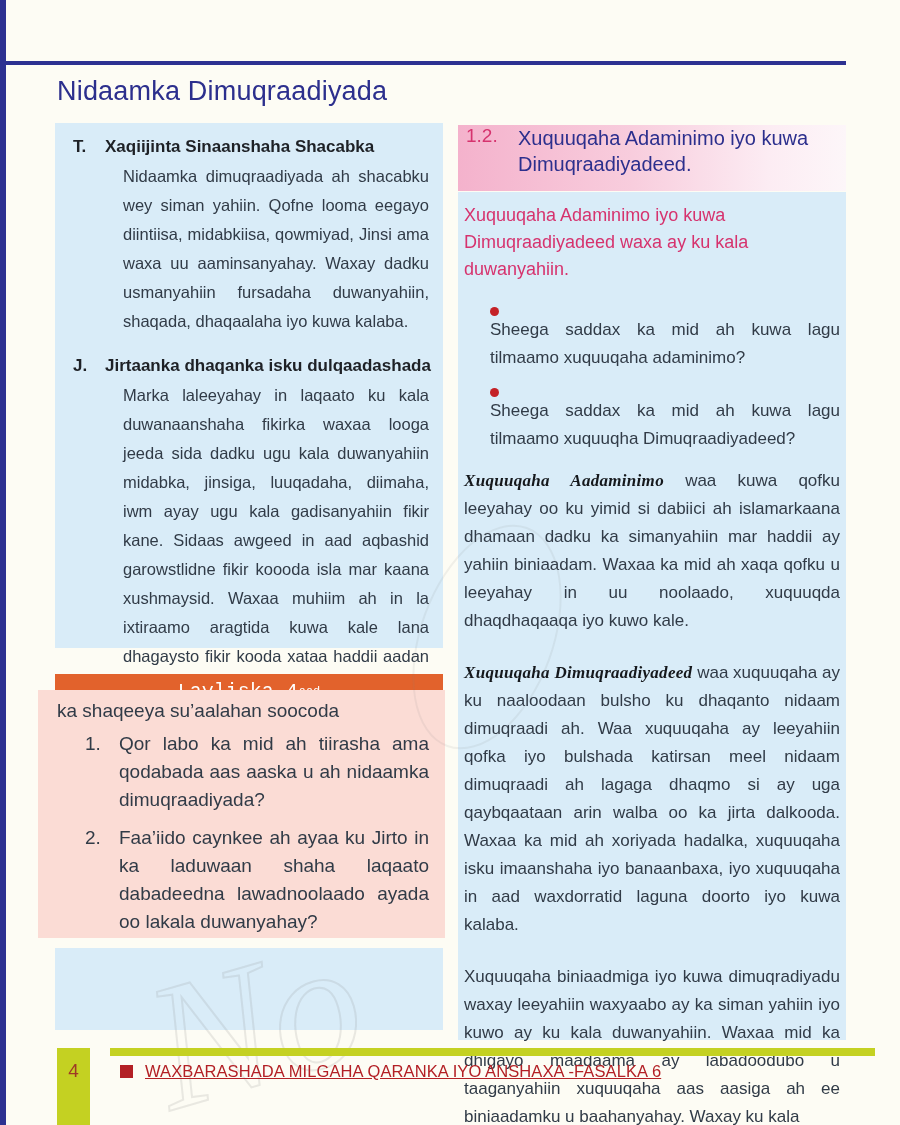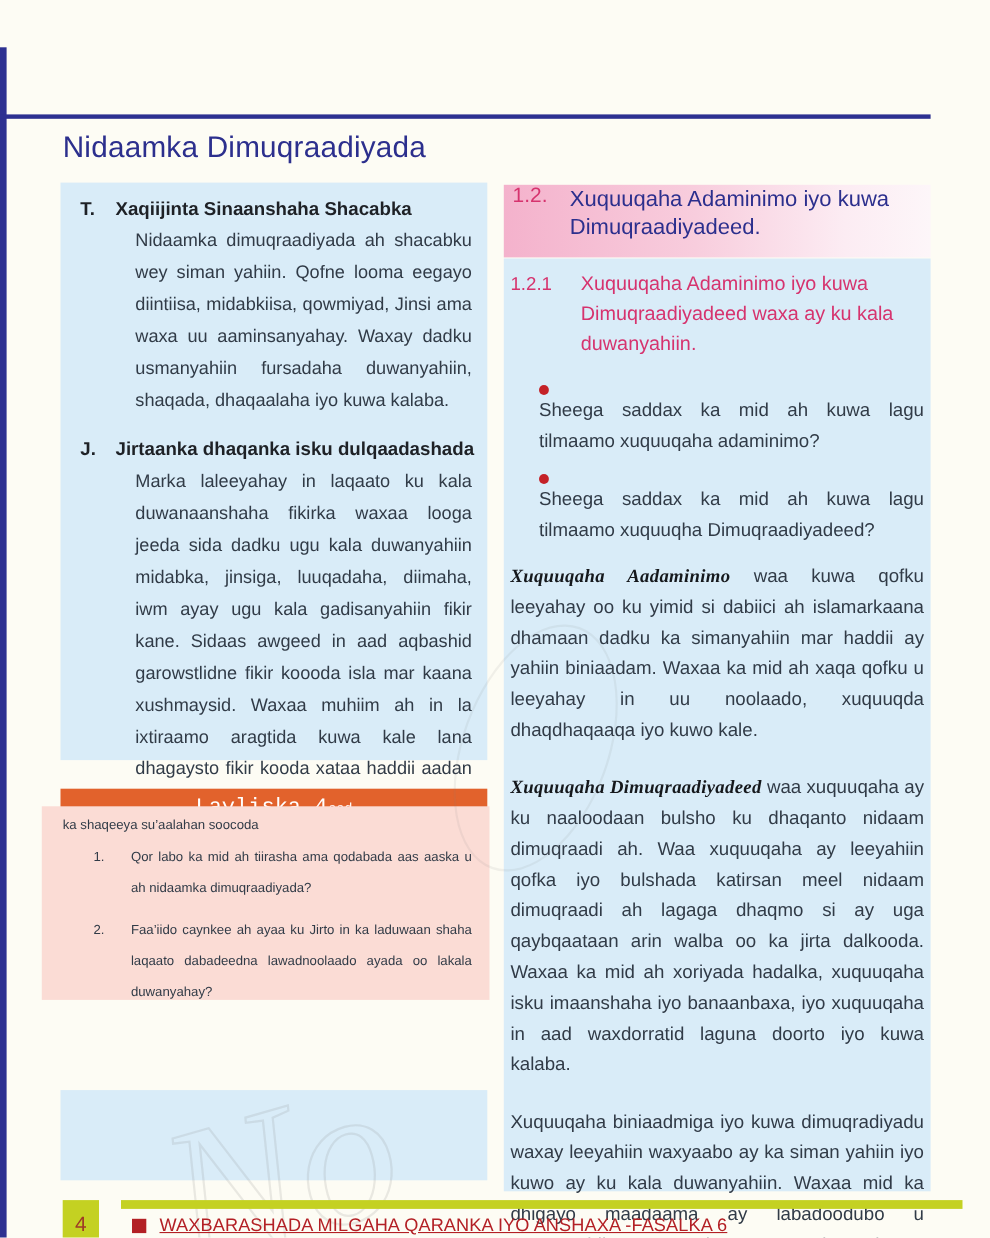--- a/index.html
+++ b/index.html
@@ -3,21 +3,21 @@
 <meta charset="utf-8">
 <style>
   html,body{margin:0;padding:0;}
   body{
     width:900px;height:1125px;
     background:var(--page-bg,#fdfcf4);
     font-family:"Liberation Sans","DejaVu Sans",sans-serif;
     color:var(--body-text,#313b47);
     position:relative;overflow:hidden;
   }
-  .page{position:absolute;inset:0;margin-top:43px;}
+  .page{position:absolute;inset:0;}
 
   .left-edge{position:absolute;left:0;top:0;width:6px;height:1125px;background:var(--navy,#2d3191);}
   .top-rule{position:absolute;left:0;top:61px;width:846px;height:4px;background:var(--navy,#2d3191);}
   .title{
     position:absolute;left:57px;top:76px;margin:0;
     font-size:27px;font-weight:500;color:var(--indigo,#2c2f8d);letter-spacing:0.2px;
   }
 
   
   .blue-box{position:absolute;left:55px;width:388px;background:var(--blue-box,#d9ecf8);}
@@ -35,23 +35,23 @@
   .orange-bar{
     position:absolute;left:55px;top:674px;width:388px;height:35px;
     background:var(--orange,#e2622c);color:#fff;
     display:flex;align-items:center;justify-content:center;
     font-size:20px;
     font-family:Liberation Mono, monospace;
   }
   .orange-bar sup{font-size:12px;line-height:0;margin-left:1px;}
 
   .pink-box{
-    position:absolute;left:38px;top:690px;width:407px;height:176px;
+    position:absolute;left:38px;top:690px;width:407px;height:248px;
     background:var(--pink-box,#fbdcd5);box-sizing:border-box;
-    padding:10px 8px 0 19px;font-size:12px;
+    padding:10px 8px 0 19px;font-size:19px;
   }
   .pink-intro{margin:0 0 6px 0;}
   .q-item{display:grid;grid-template-columns:28px 1fr;column-gap:6px;margin:8px 8px 10px 28px;
     line-height:28px;}
   .q-item .q-text{text-align:justify;}
 
   
   .rc-header{
     position:absolute;left:458px;top:125px;width:388px;height:66px;box-sizing:border-box;
     background:linear-gradient(90deg,#f4b2cc 0%,#f8cddd 45%,#fcecf3 80%,#fdf6f9 100%);
@@ -152,21 +152,20 @@
 
   <div class="blue-box box2"></div>
 
   <div class="rc-header">
     <span class="rc-num">1.2.</span>
     <span class="rc-title">Xuquuqaha Adaminimo iyo kuwa Dimuqraadiyadeed.</span>
   </div>
 
   <div class="rc-body">
     <div class="subsection">
-      <span class="sub-num">1.2.1</span>
       <span class="sub-title">Xuquuqaha Adaminimo iyo kuwa Dimuqraadiyadeed waxa ay ku kala duwanyahiin.</span>
     </div>
 
     <div class="bullets">
       <div class="bullet-item">
         <span class="dot"></span>
         <span class="b-text">Sheega saddax ka mid ah kuwa lagu tilmaamo xuquuqaha adaminimo?</span>
       </div>
       <div class="bullet-item">
         <span class="dot"></span>

